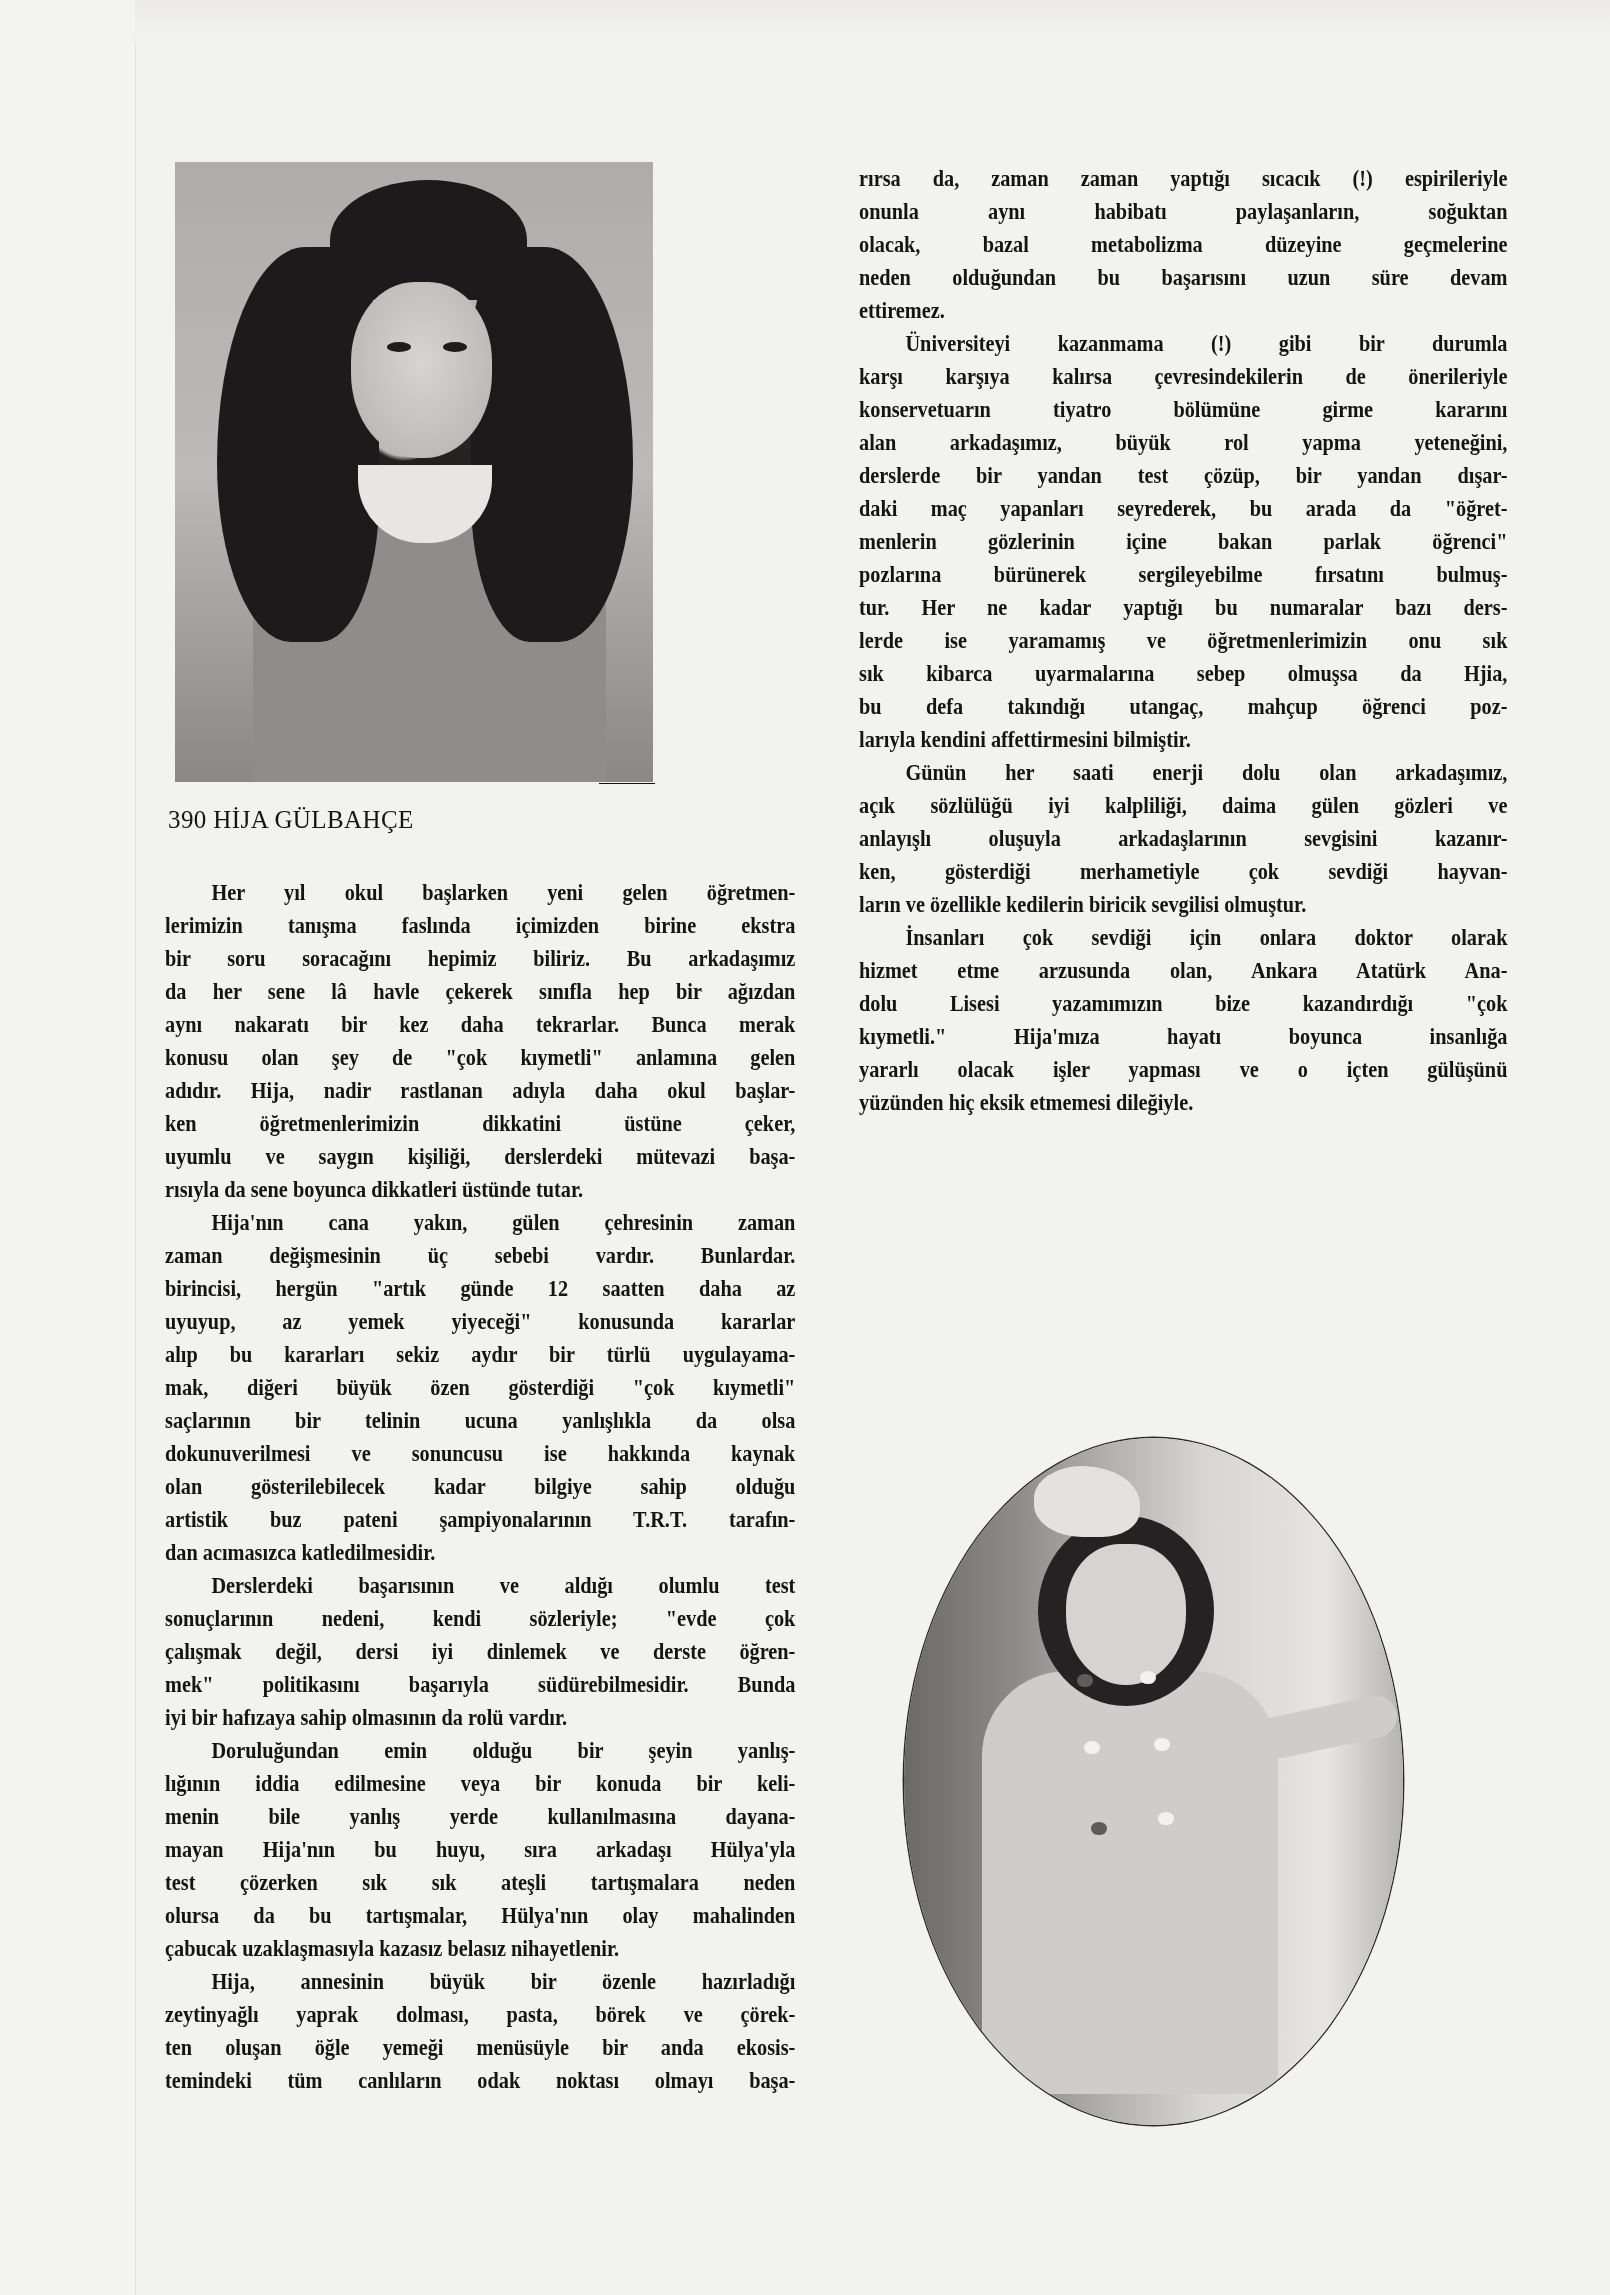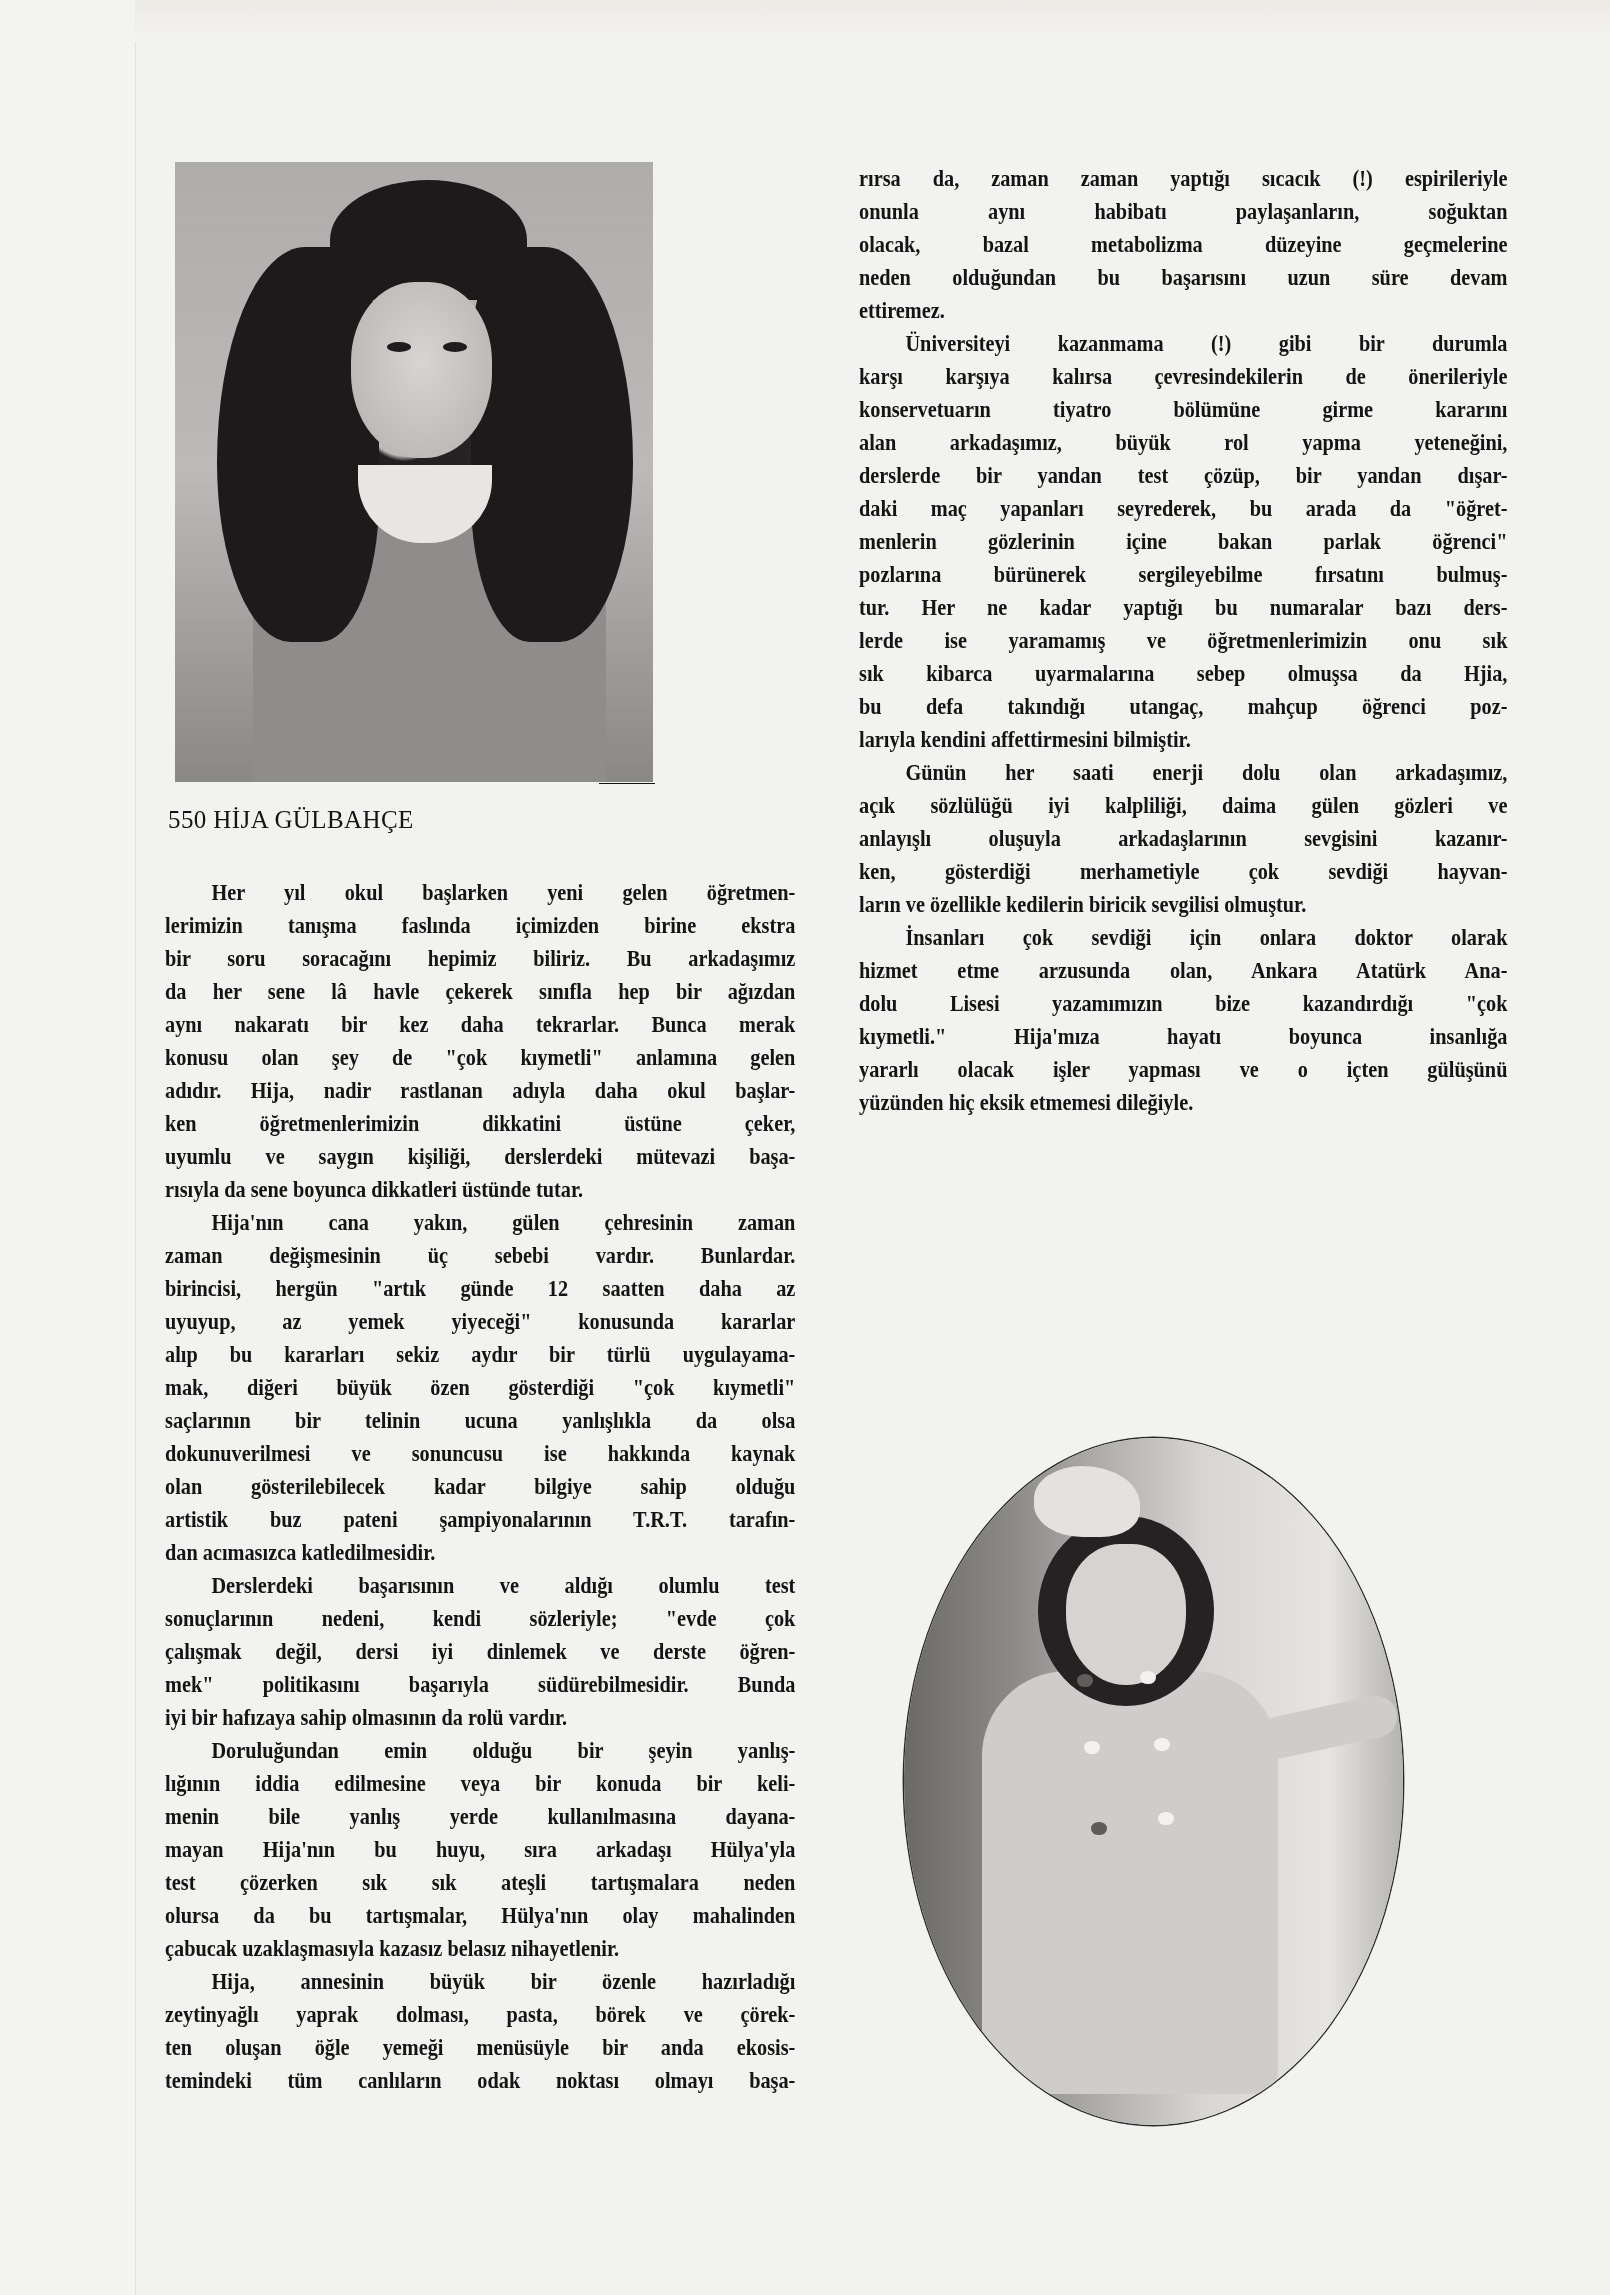--- a/index.html
+++ b/index.html
@@ -121,21 +121,21 @@
   <div class="hair-l"></div>
   <div class="hair-r"></div>
   <div class="hair-top"></div>
   <div class="collar"></div>
   <div class="face"></div>
   <div class="eye l"></div>
   <div class="eye r"></div>
 </div>
 <div class="photo-line"></div>
 
-<h2 class="caption">550 HİJA GÜLBAHÇE</h2>
+<h2 class="caption">390 HİJA GÜLBAHÇE</h2>
 
 <div class="col col-left" id="col-left">
     <div>
       <span class="ln indent">Her yıl okul başlarken yeni gelen öğretmen-</span>
       <span class="ln">lerimizin tanışma faslında içimizden birine ekstra</span>
       <span class="ln">bir soru soracağını hepimiz biliriz. Bu arkadaşımız</span>
       <span class="ln">da her sene lâ havle çekerek sınıfla hep bir ağızdan</span>
       <span class="ln">aynı nakaratı bir kez daha tekrarlar. Bunca merak</span>
       <span class="ln">konusu olan şey de "çok kıymetli" anlamına gelen</span>
       <span class="ln">adıdır. Hija, nadir rastlanan adıyla daha okul başlar-</span>

